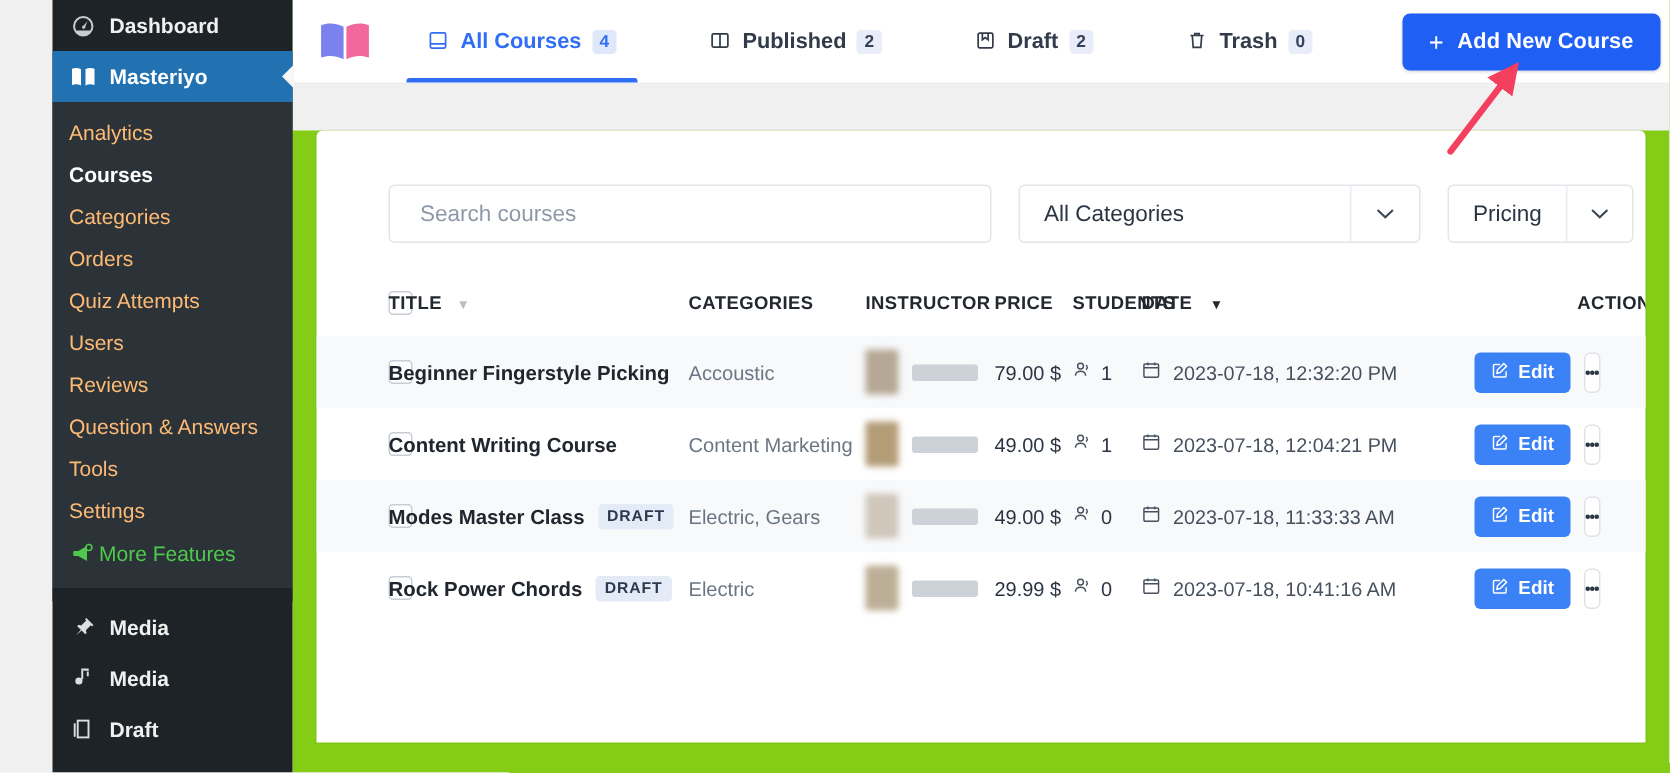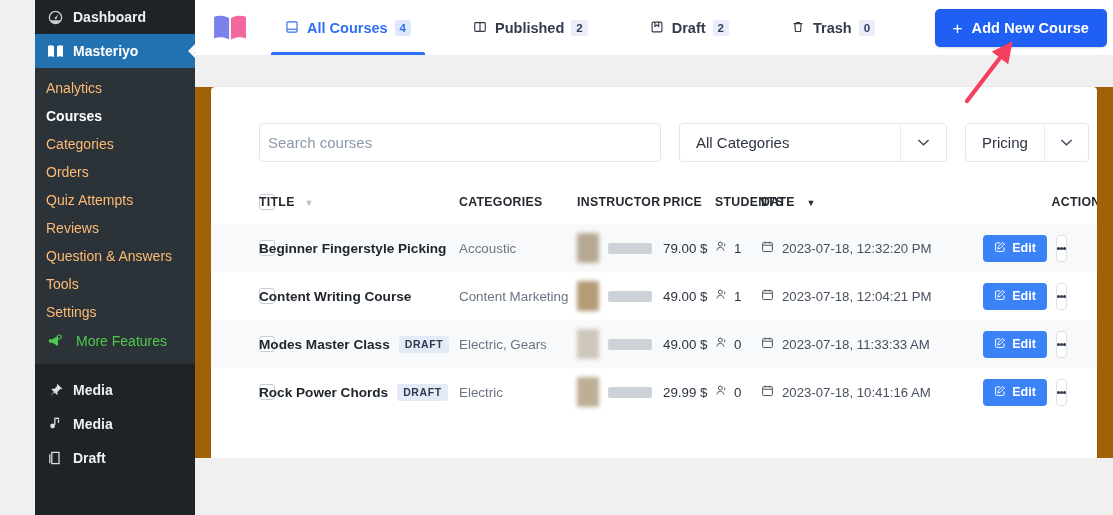--- a/index.html
+++ b/index.html
@@ -30,27 +30,27 @@
     transform: translateY(-50%);
     border-style: solid; border-width: 8px 8px 8px 0;
     border-color: transparent #f6f7f7 transparent transparent;
   }
   .sb-sub { background: #2c3338; padding: 6px 0 8px 0; }
   .sb-sub-item {
     display: block; padding: 6px 0 6px 11px;
     font-size: 14px; color: #fdba74; line-height: 16px;
   }
   .sb-sub-item.current { color: #fff; font-weight: 700; }
-  .sb-sub-item.feature { color: #4ec94e; display: flex; align-items: center; gap: 12px; }
+  .sb-sub-item.feature { color: #4ec94e; display: flex; align-items: center; gap: 2px; }
   .sb-divider { height: 9px; background: #1d2327; }
   .sb-icon { width: 18px; height: 18px; flex: 0 0 18px; display:inline-flex; align-items:center; justify-content:center; }
   .sb-icon svg { display: block; }
 
   
-  .main { flex: 1 1 auto; height: 458px; position: relative; background: #a16207; overflow: hidden; }
+  .main { flex: 1 1 auto; height: 515px; position: relative; background: #84cc16; overflow: hidden; }
 
   
   .topbar {
     height: 56px; background: #fff; display: flex; align-items: stretch;
     padding: 0 16px 0 12px; position: relative;
     border-bottom: 1px solid #eceef1;
   }
   .logo { display: flex; align-items: center; padding: 0 6px 0 4px; }
   .tabs { display: flex; align-items: stretch; gap: 0; margin-left: 16px; }
   .tab {
@@ -90,21 +90,21 @@
   .card {
     margin: 0 16px 0 16px; background: #fff;
     border-radius: 4px 4px 0 0; height: 408px;
     box-shadow: 0 0 0 1px rgba(0,0,0,.03);
     overflow: hidden;
   }
   .filters { display: flex; align-items: center; padding: 36px 0 0 48px; gap: 18px; }
   .search-box {
     width: 402px; height: 39px;
     border: 1px solid #e2e6eb; border-radius: 4px;
-    display: flex; align-items: center; padding: 0 8px;
+    display: flex; align-items: center; padding: 0 20px;
     background: #fff;
   }
   .search-box input {
     border: none; outline: none; width: 100%;
     font-size: 15px; color: #2b3442; font-family: "Liberation Sans", sans-serif;
     background: transparent;
   }
   .search-box input::placeholder { color: #8e99a8; }
   .select {
     height: 39px; border: 1px solid #e2e6eb; border-radius: 4px;
@@ -211,20 +211,21 @@
       </span>
       <span>Masteriyo</span>
     </div>
 
     <div class="sb-sub">
       <a class="sb-sub-item">Analytics</a>
       <a class="sb-sub-item current">Courses</a>
       <a class="sb-sub-item">Categories</a>
       <a class="sb-sub-item">Orders</a>
       <a class="sb-sub-item">Quiz Attempts</a>
+      <a class="sb-sub-item">Users</a>
       <a class="sb-sub-item">Reviews</a>
       <a class="sb-sub-item">Question &amp; Answers</a>
       <a class="sb-sub-item">Tools</a>
       <a class="sb-sub-item">Settings</a>
       <a class="sb-sub-item feature">
         <span class="sb-icon">
           <svg width="15" height="14" viewBox="0 0 18 16" fill="#4ec94e">
             <path d="M2 6h3l7-4v12l-7-4H2a1 1 0 01-1-1V7a1 1 0 011-1z"></path>
             <circle cx="13.5" cy="3.2" r="2.4" fill="none" stroke="#4ec94e" stroke-width="1.3"></circle>
           </svg>

